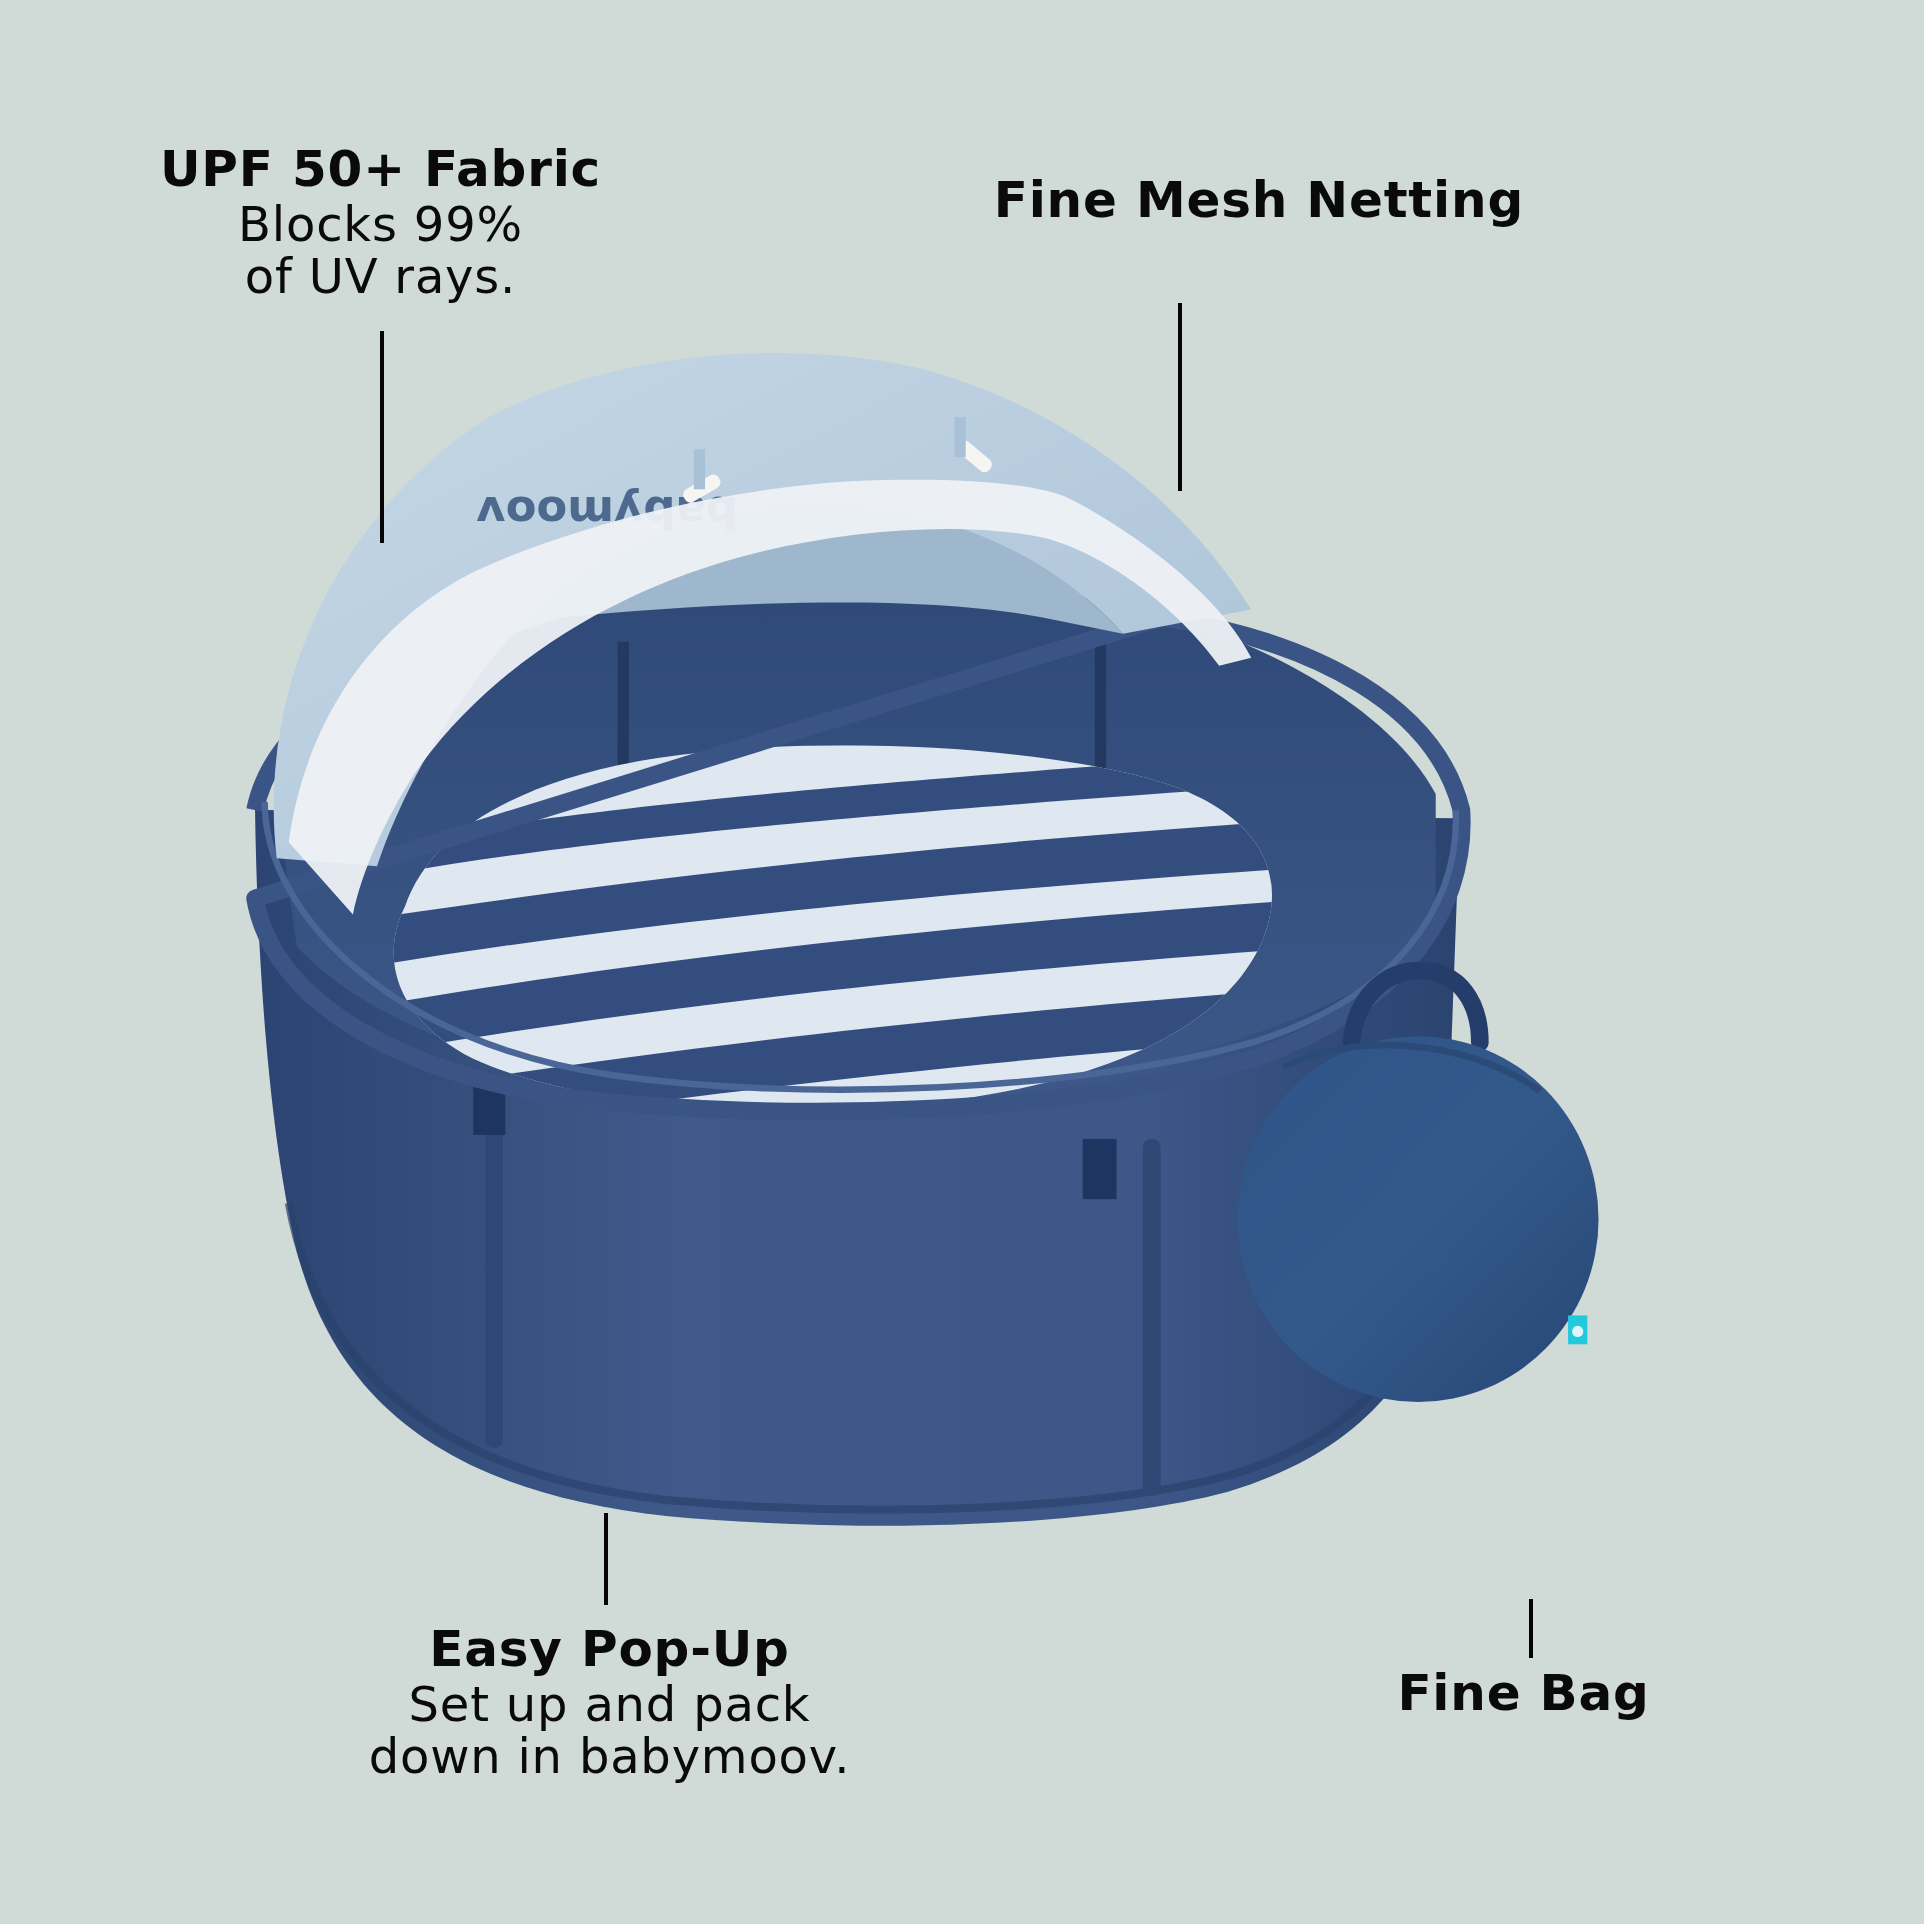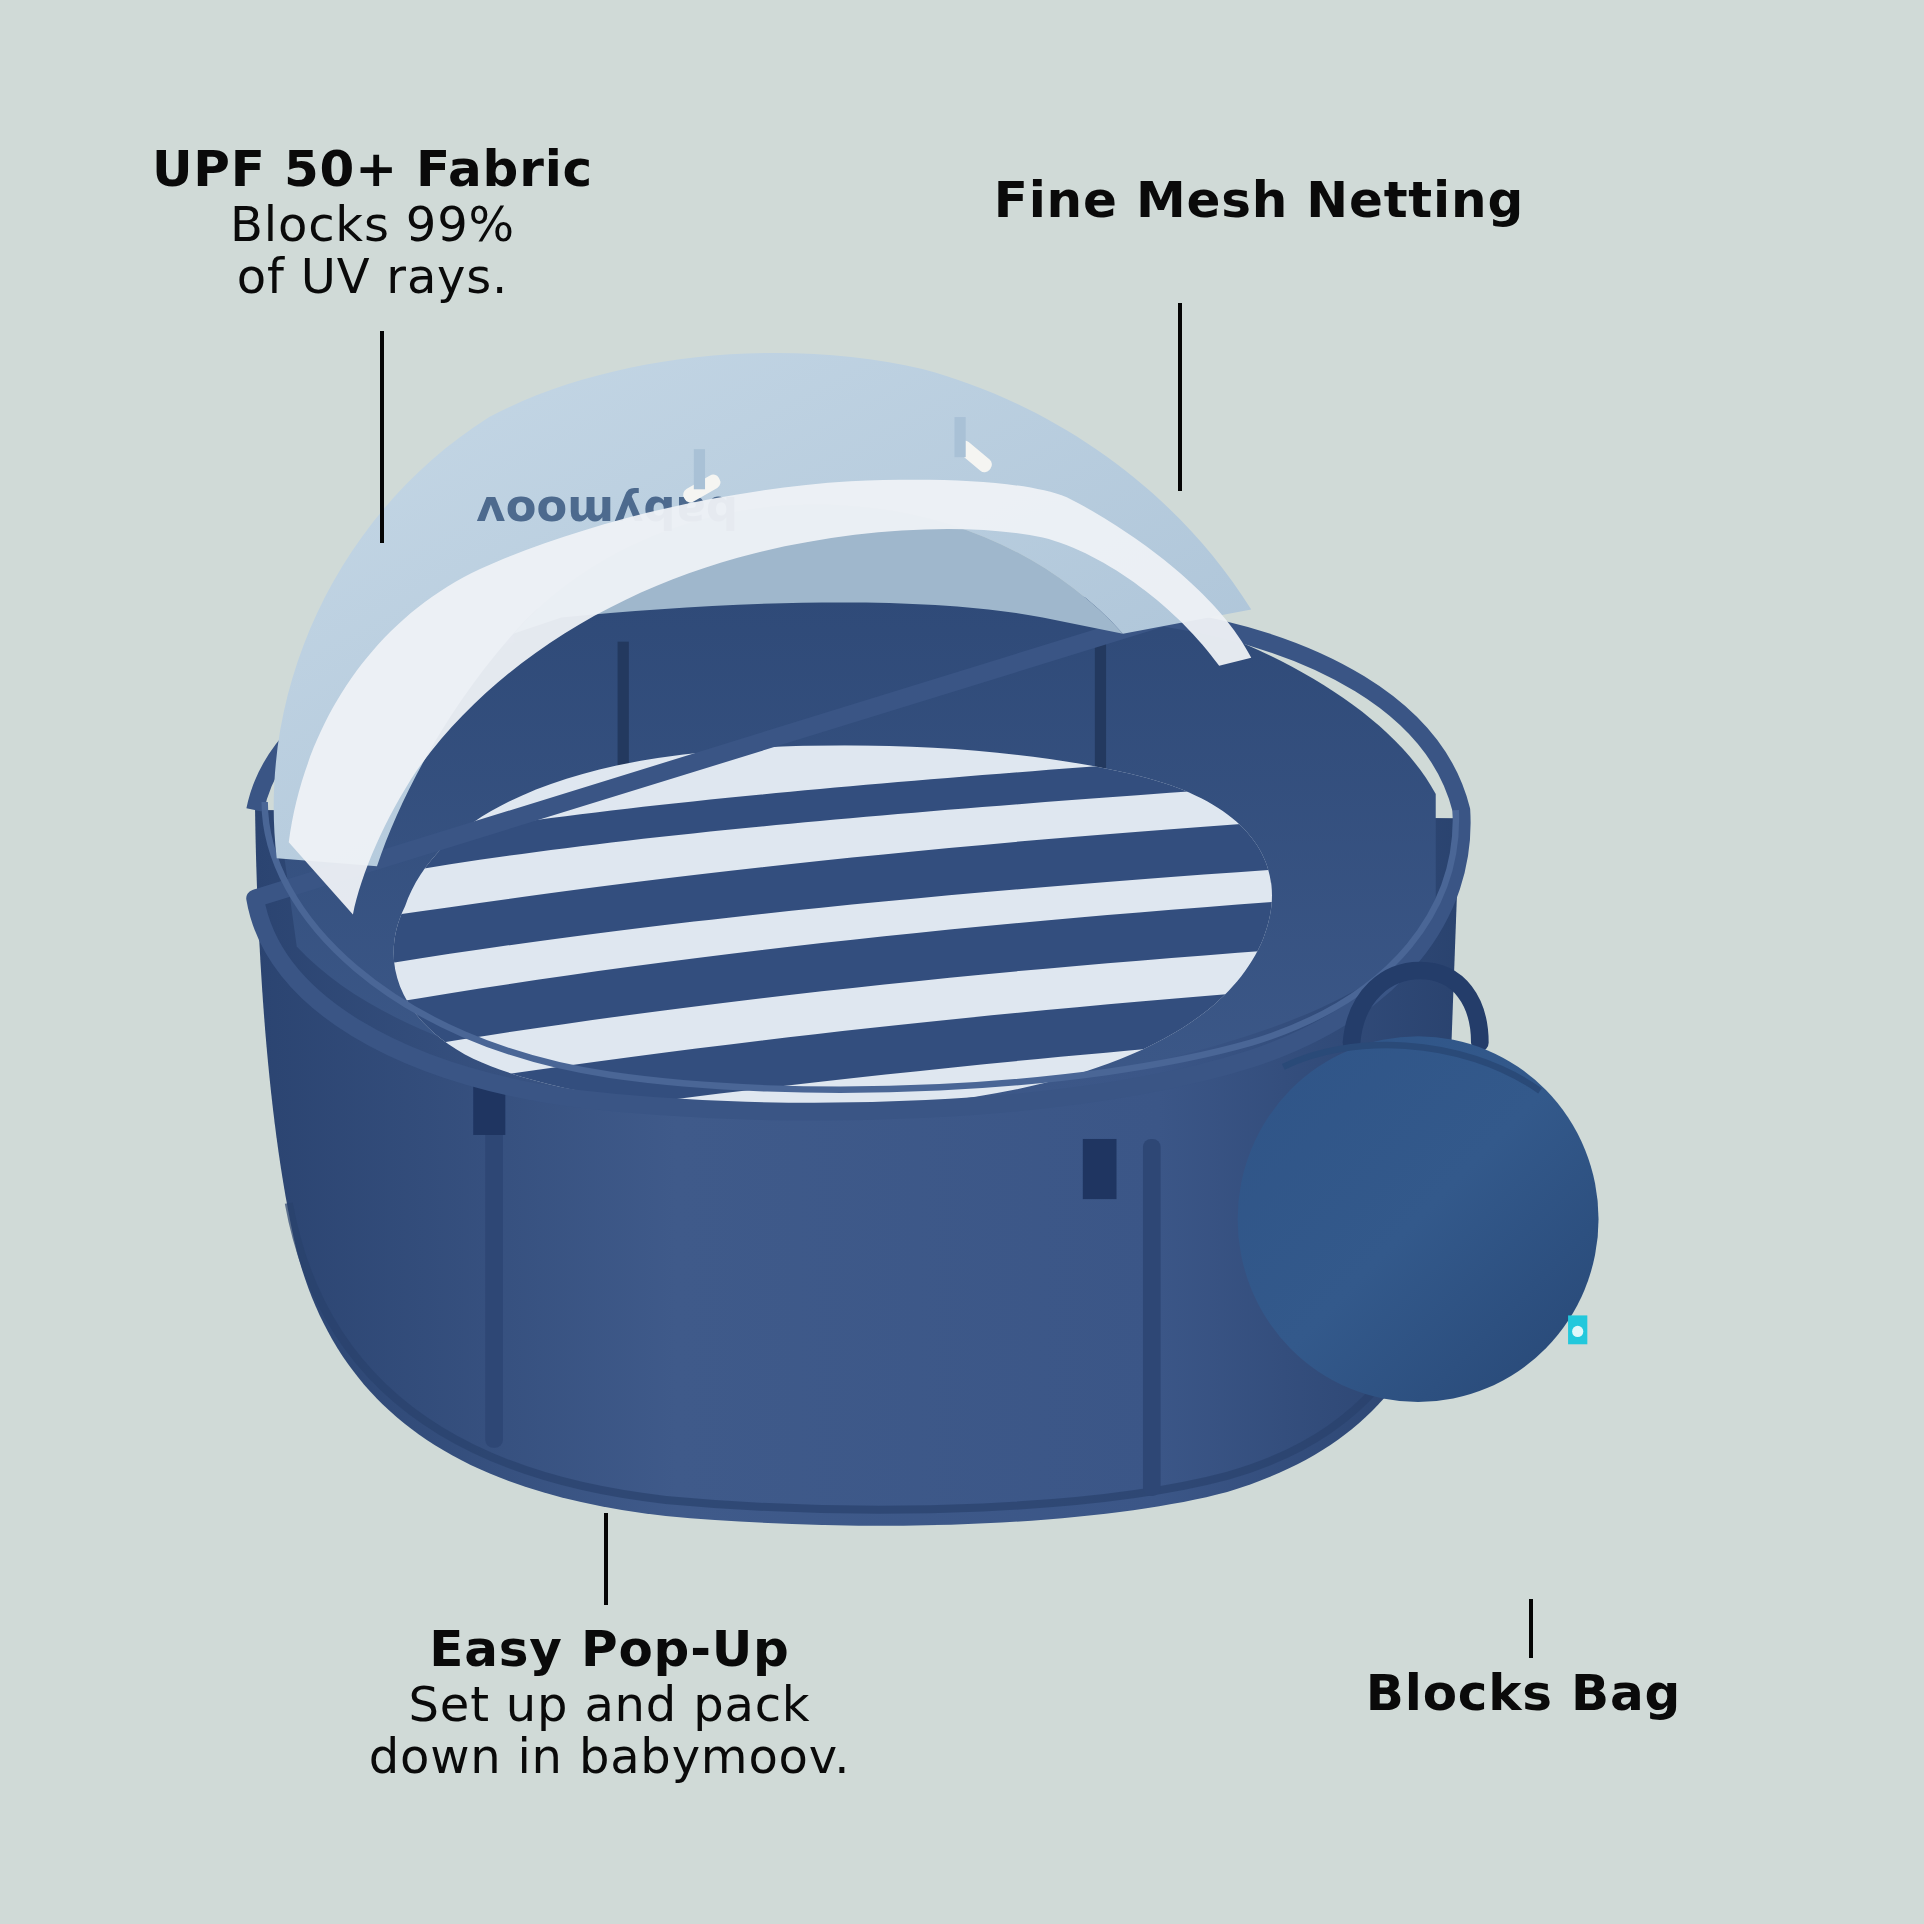--- a/index.html
+++ b/index.html
@@ -116,36 +116,36 @@
 
   <g>
     <path d="M 1685 1300 C 1690 1240 1730 1210 1770 1210 C 1820 1210 1845 1250 1845 1300" fill="none" stroke="#243d6a" stroke-width="22" stroke-linecap="round"></path>
     <ellipse cx="1768" cy="1520" rx="225" ry="228" fill="url(#bagGrad)"></ellipse>
     <path d="M 1600 1330 C 1680 1290 1820 1290 1920 1360" fill="none" stroke="#2a4a78" stroke-width="8"></path>
     <rect x="1955" y="1640" width="24" height="36" fill="#22c8dc"></rect>
     <circle cx="1967" cy="1660" r="7" fill="#e0f7fa"></circle>
   </g>
 </svg>
 
-<div class="callout" style="left:116px; top:144px; width:513px;text-align:center;">
+<div class="callout" style="left:124px; top:144px; width:513px;text-align:center;">
   <span class="title">UPF 50+ Fabric</span>
   <span class="desc">Blocks 99%
 of UV rays.</span>
 </div>
 <div class="leader" style="left:380px; top:331px; height:212px;"></div>
 
 <div class="callout" style="left:914px; top:175px; width:610px;text-align:right;">
   <span class="title">Fine Mesh Netting</span>
 </div>
 <div class="leader" style="left:1178px; top:303px; height:188px;"></div>
 
 <div class="callout" style="left:321px; top:1624px; width:577px;">
   <span class="title">Easy Pop-Up</span>
   <span class="desc">Set up and pack
 down in babymoov.</span>
 </div>
 <div class="leader" style="left:604px; top:1513px; height:92px;"></div>
 
 <div class="callout" style="left:1347px; top:1668px; width:353px;">
-  <span class="title">Blocks Bag</span>
+  <span class="title">Fine Bag</span>
 </div>
 <div class="leader" style="left:1529px; top:1599px; height:59px;"></div>
 
 
 </body></html>

